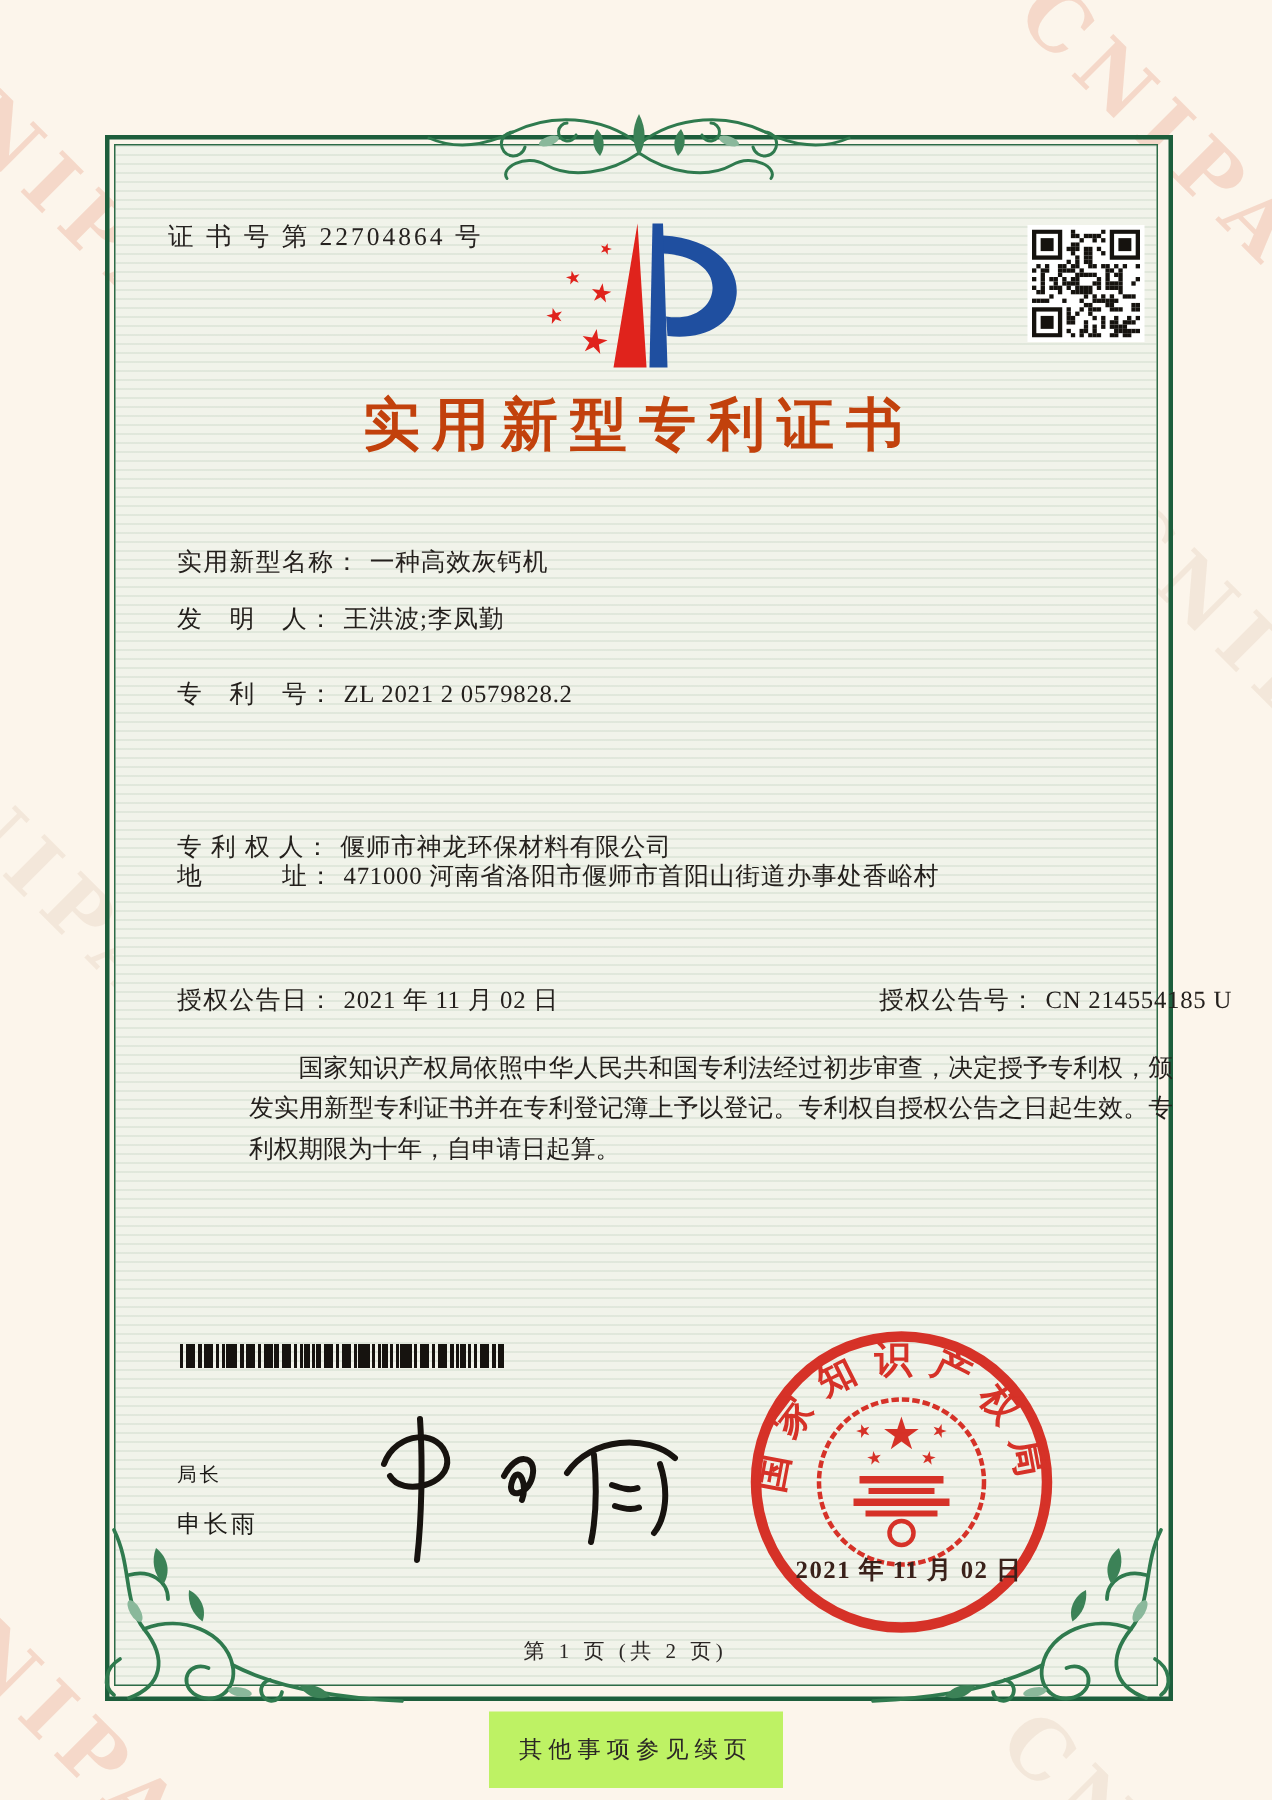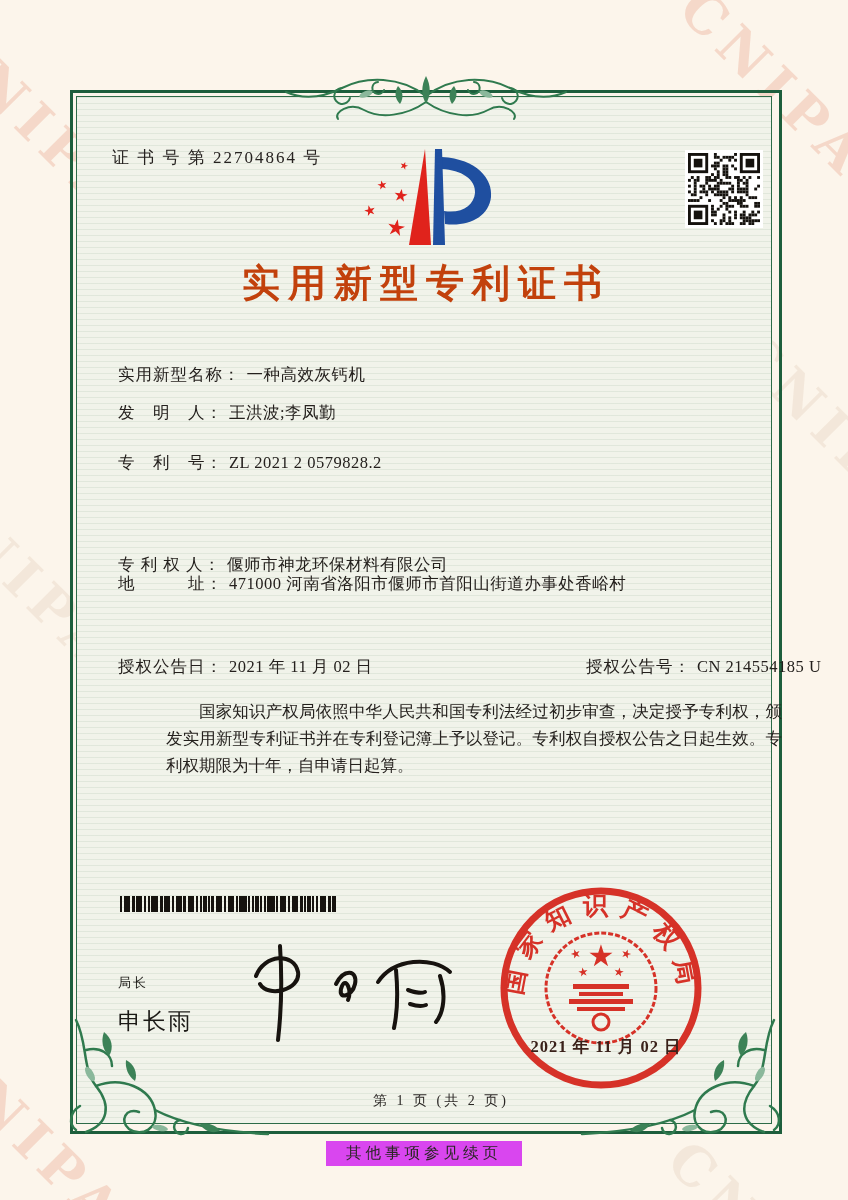--- a/index.html
+++ b/index.html
@@ -75,38 +75,38 @@
   .barcode{
     position:absolute;left:120px;top:896px;width:216px;height:16px;
     background-image:
       repeating-linear-gradient(90deg,#16130f 0 2px,transparent 2px 4px),
       repeating-linear-gradient(90deg,#16130f 0 1px,transparent 1px 7px),
       repeating-linear-gradient(90deg,transparent 0 5px,#16130f 5px 9px,transparent 9px 13px);
   }
 
   
   .director-title{position:absolute;left:118px;top:974px;font-size:13px;letter-spacing:2px;}
-  .director-name{position:absolute;left:118px;top:1006px;font-size:23px;letter-spacing:2px;font-family:Liberation Mono, monospace;}
+  .director-name{position:absolute;left:118px;top:1006px;font-size:16px;letter-spacing:2px;font-family:Liberation Mono, monospace;}
   .signature{position:absolute;left:228px;top:942px;width:230px;height:105px;}
 
   
   .seal{position:absolute;left:495px;top:882px;width:212px;height:212px;opacity:0.95;}
   .seal-date{
     position:absolute;left:516px;top:1036px;width:180px;text-align:center;
     font-size:16.5px;letter-spacing:1px;color:#3a211a;font-weight:bold;
   }
 
   
   .page-info{
-    position:absolute;left:88px;top:1092px;width:706px;text-align:center;
+    position:absolute;left:64px;top:1092px;width:706px;text-align:center;
     font-size:14px;letter-spacing:3px;color:#2a2624;
   }
   .note{
     position:absolute;left:424px;top:1141px;transform:translateX(-50%);
-    background:#d946ef;padding:2px 20px;
+    background:#bef264;padding:15px 20px;
     font-size:15.5px;letter-spacing:4px;color:#2a2624;
   }
 </style>
 </head>
 <body>
 
 <div class="page">
 
   <div class="wm strong" style="left:-30px;top:12px;">CNIPA</div>
   <div class="wm strong" style="left:712px;top:-24px;">CNIPA</div>

